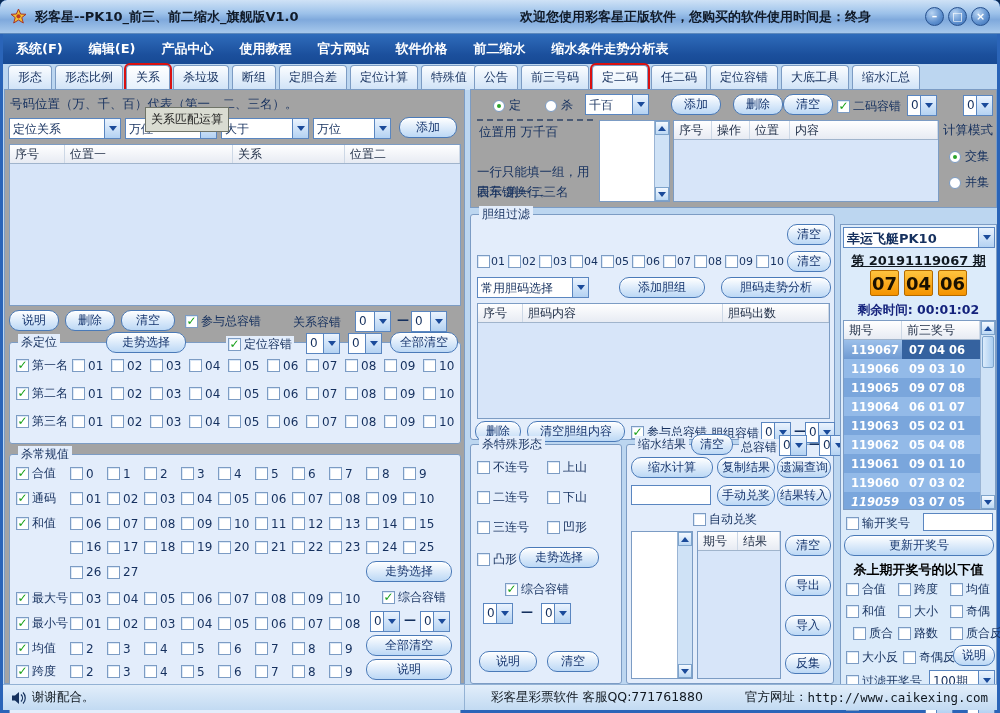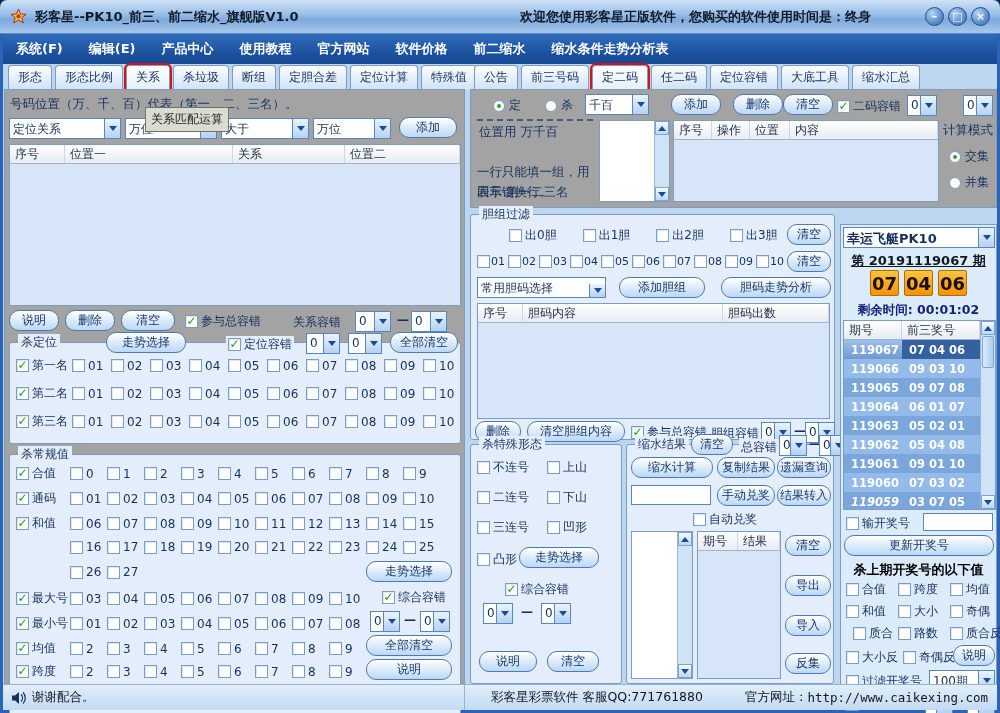--- a/index.html
+++ b/index.html
@@ -851,38 +851,20 @@
           <span class="rdlb">交集</span>
         </span></span>
     <span class="abs" style="left:478px; top:84px;"><span class="rd">
           <span class="rdc"></span>
           <span class="rdlb">并集</span>
         </span></span>
   </div>
 
   <div class="fs" style="left:470px; top:214px; width:365px; height:226px;">
     <span class="fs-legend">胆组过滤</span>
-    <div class="cbrow" style="left:38px; top:12px; gap:26px;">
-        <span class="cb">
-          <span class="cbbox"></span>
-          <span class="cblb">出0胆</span>
-        </span>
-        <span class="cb">
-          <span class="cbbox"></span>
-          <span class="cblb">出1胆</span>
-        </span>
-        <span class="cb">
-          <span class="cbbox"></span>
-          <span class="cblb">出2胆</span>
-        </span>
-        <span class="cb">
-          <span class="cbbox"></span>
-          <span class="cblb">出3胆</span>
-        </span>
-      </div>
     <span class="btn" style="left:316px; top:9px; width:44px;">清空</span>
     <div class="cbrow tightcb" style="left:6px; top:40px;">
         <span class="cb" style="width: 31px;">
           <span class="cbbox"></span>
           <span class="cblb">01</span>
         </span>
         <span class="cb" style="width: 31px;">
           <span class="cbbox"></span>
           <span class="cblb">02</span>
         </span>
@@ -913,21 +895,21 @@
         <span class="cb" style="width: 31px;">
           <span class="cbbox"></span>
           <span class="cblb">09</span>
         </span>
         <span class="cb" style="width: 31px;">
           <span class="cbbox"></span>
           <span class="cblb">10</span>
         </span>
       </div>
     <span class="btn" style="left:316px; top:36px; width:44px;">清空</span>
-    <span class="select" style="left:6px; top:62px; width:129px;align-items:flex-end;">
+    <span class="select" style="left:6px; top:62px; width:112px;">
         <span class="val">常用胆码选择</span>
         <span class="arrow">
           <i></i>
         </span>
       </span>
     <span class="btn" style="left:148px; top:62px; width:86px;">添加胆组</span>
     <span class="btn" style="left:250px; top:62px; width:110px;">胆码走势分析</span>
     <div class="tbl" style="left:6px; top:88px; width:353px; height:116px;">
       <div class="tbl-h">
           <span class="cell" style="width: 45px; flex: 0 0 45px;">序号</span>

